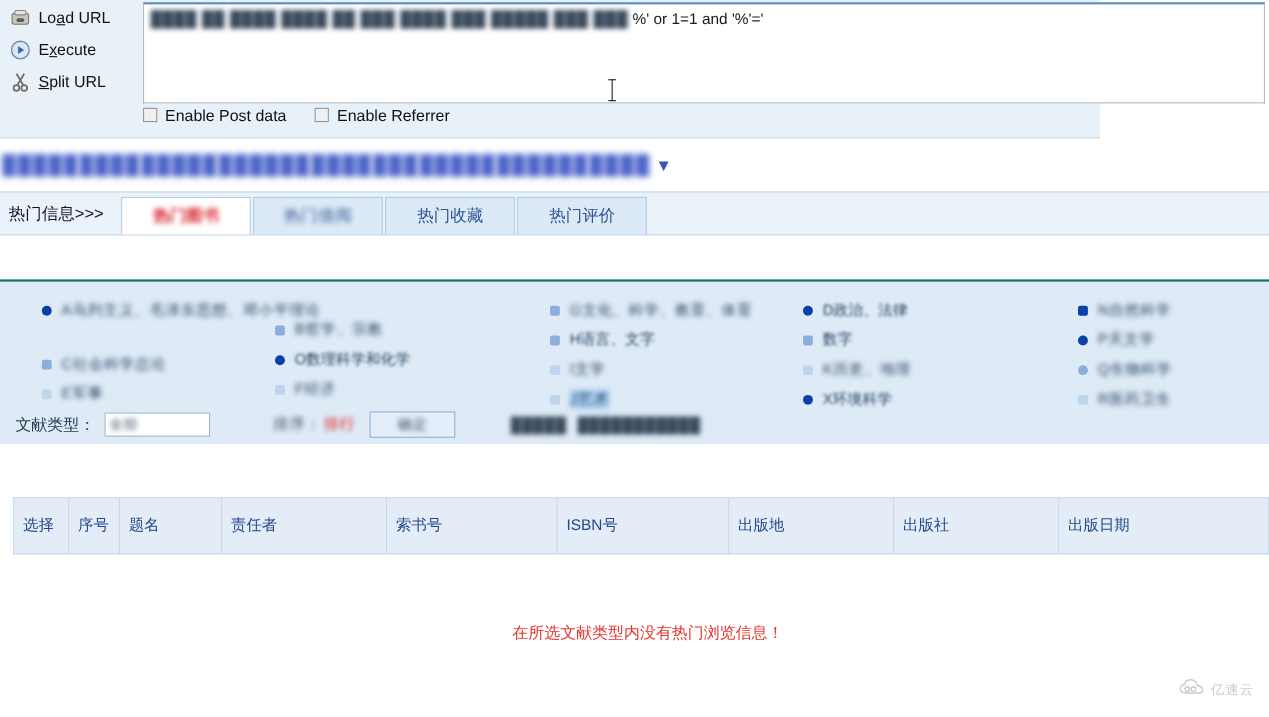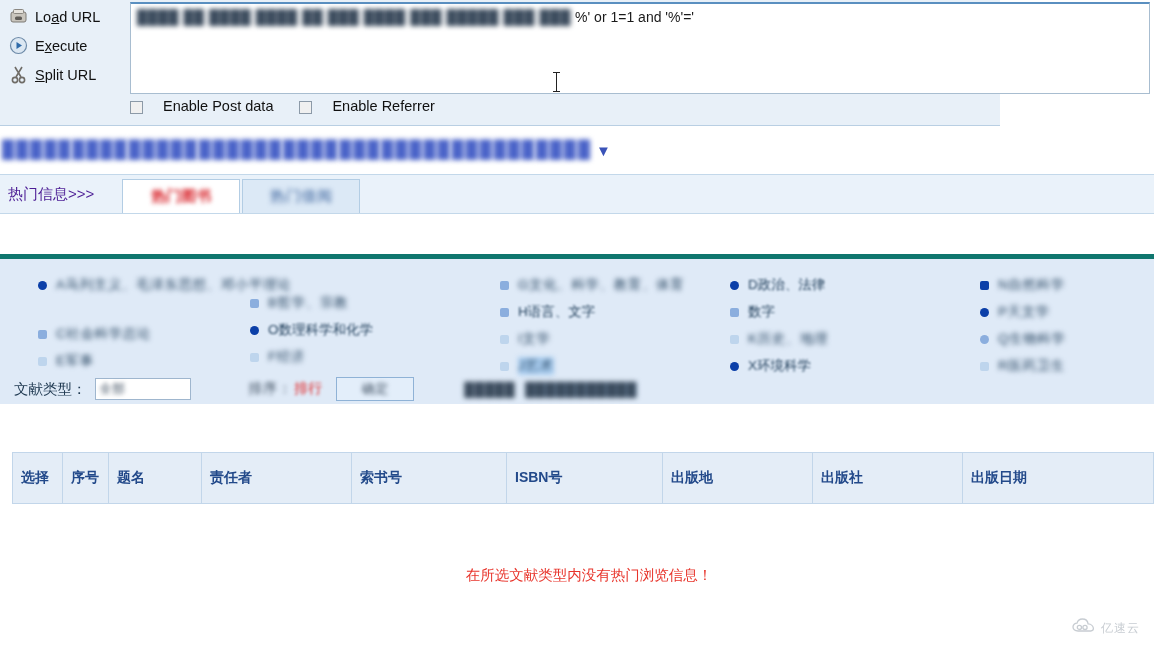--- a/index.html
+++ b/index.html
@@ -73,21 +73,21 @@
     content: ""; position: absolute; left: -3px;
     width: 7px; height: 1px; background: #222;
   }
   .hb-caret:before { top: 0; }
   .hb-caret:after  { bottom: 0; }
 
   .hb-checks {
     position: absolute; left: 130px; top: 98px;
     display: flex; align-items: center; gap: 26px;
   }
-  .hb-chk { display: flex; align-items: flex-end; gap: 20px; }
+  .hb-chk { display: flex; align-items: flex-start; gap: 7px; }
   .chkbox {
     width: 13px; height: 13px;
     background: #f0f0f0;
     border: 1px solid #8c9aa8;
   }
   .chk-label { font-size: 14.5px; color: #111; white-space: nowrap; }
 
   
   .sitenav {
     position: relative;
@@ -104,22 +104,22 @@
   
   .tabstrip {
     position: relative;
     width: 1154px; height: 40px;
     background: #eaf2fa;
     border-top: 1px solid #c3d8ea;
     border-bottom: 1px solid #c3d8ea;
     display: flex; align-items: flex-end;
   }
   .tab-lead {
-    font-size: 15px; color: #4c1d95;
-    padding: 0 28px 9px 8px;
+    font-size: 15px; color: #0f172a;
+    padding: 0 16px 9px 8px;
     white-space: nowrap;
   }
   .tab {
     height: 34px; min-width: 118px;
     margin-right: 2px;
     display: flex; align-items: center; justify-content: center;
     background: #dce9f6;
     border: 1px solid #b3cde4;
     border-bottom: none;
     font-size: 15px; color: #2c5694;
@@ -133,21 +133,21 @@
   }
   .tab .blurtxt { font-size: 15px; color: #2c5694; filter: blur(2.4px); }
   .tab .redblur { filter: blur(2.2px); color: #d8232a; font-weight: bold; }
 
   
   .catspace { width: 1154px; height: 40px; background: #ffffff; }
   .catpanel {
     position: relative;
     width: 1154px; height: 150px;
     background: #dfeaf7;
-    border-top: 5px solid #0f766e;
+    border-top: 2px solid #0f766e;
     padding-left: 16px;
   }
   .catcols {
     position: absolute; left: 0; top: 14px;
     width: 1154px; height: 100px;
     display: flex;
   }
   .catcol {
     display: flex; flex-direction: column; gap: 11px;
     padding-top: 4px;
@@ -204,21 +204,21 @@
   table.results {
     border-collapse: collapse;
     width: 1142px;
     table-layout: fixed;
   }
   table.results th {
     background: #e4edf7;
     border: 1px solid #c2d6ea;
     color: #22498a;
     font-size: 14px;
-    font-weight: bold;
+    font-weight: normal;
     text-align: left;
     height: 30px;
     padding: 16px 8px;
     white-space: nowrap;
   }
   .msgrow {
     width: 1154px;
     text-align: center;
     padding-top: 62px;
   }
@@ -309,20 +309,26 @@
 </div>
 
 <div class="tabstrip">
   <span class="tab-lead">热门信息&gt;&gt;&gt;</span>
 
   <div class="tab active">
     <span class="redblur">热门图书</span>
   </div>
   <div class="tab">
     <span class="blurtxt">热门借阅</span>
+  </div>
+  <div class="tab">
+    <span>热门收藏</span>
+  </div>
+  <div class="tab">
+    <span>热门评价</span>
   </div>
 </div>
 
 <div class="catspace"></div>
 
 <div class="catpanel">
 
   <div class="catcols">
 
     <div class="catcol" style="width:250px; padding-left:38px;">

